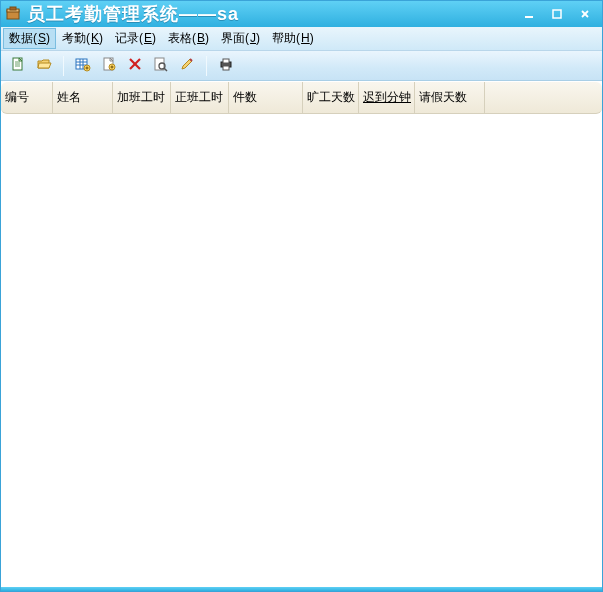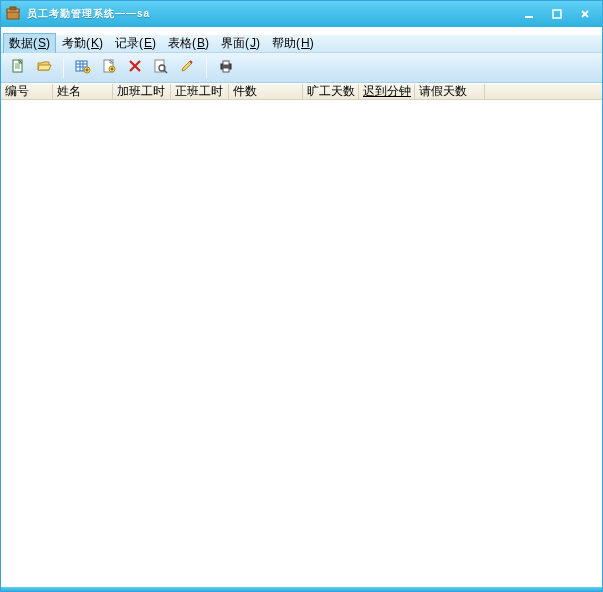--- a/index.html
+++ b/index.html
@@ -31,48 +31,47 @@
     font-weight: bold;
     font-family: "SimSun","宋体",Arial,sans-serif;
   }
   .titlebar .app-icon {
     width: 16px; height: 16px;
     margin-right: 6px;
     display: inline-flex;
   }
   .titlebar .title-text {
     flex: 1;
-    font-size: 10px;
+    font-size: 18px;
     letter-spacing: 1px;
     text-shadow: 0 1px 0 #2a8fb8;
   }
   .win-controls {
     display: flex;
     gap: 0;
   }
   .win-btn {
     width: 26px;
     height: 18px;
     margin-left: 2px;
     display: inline-flex;
     align-items: center;
     justify-content: center;
     color: #ffffff;
     cursor: default;
   }
   .win-btn svg { display: block; }
 
   .menubar {
-    height: 18px;
+    height: 24px;
     background: linear-gradient(to bottom, #e9f5fc 0%, #cfe9f8 100%);
     border-bottom: 1px solid #b9d6ea;
     display: flex;
     align-items: center;
     padding: 0 2px;
-    margin-top: 8px;
   }
   .menu-item {
     padding: 18px 6px;
     color: #000;
     cursor: default;
     white-space: nowrap;
   }
   .menu-item.active {
     background: #b8dff4;
     border: 1px solid #7abde0;
@@ -108,24 +107,25 @@
 
   .content {
     flex: 1;
     background: #ffffff;
     display: flex;
     flex-direction: column;
     overflow: hidden;
     border-top: 1px solid #ffffff;
   }
   .table-header {
-    height: 16px;
+    height: 32px;
     background: linear-gradient(to bottom, #f9f6ee 0%, #efe9d8 100%);
     border-bottom: 1px solid #d6d0bc;
     display: flex;
+    border-radius: 6px;
   }
   .th {
     border-right: 1px solid #d6d0bc;
     padding: 2px 4px;
     color: #000;
     white-space: nowrap;
     overflow: hidden;
     display: flex;
     align-items: center;
   }

